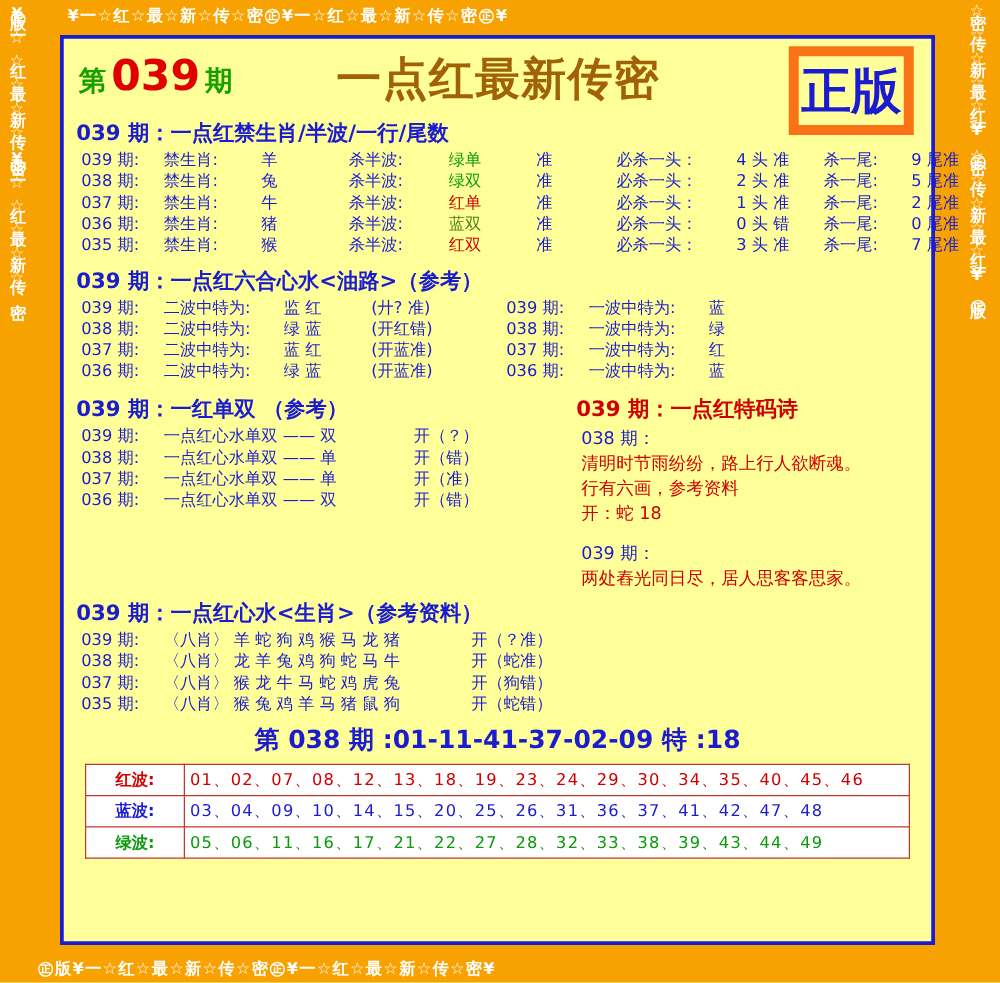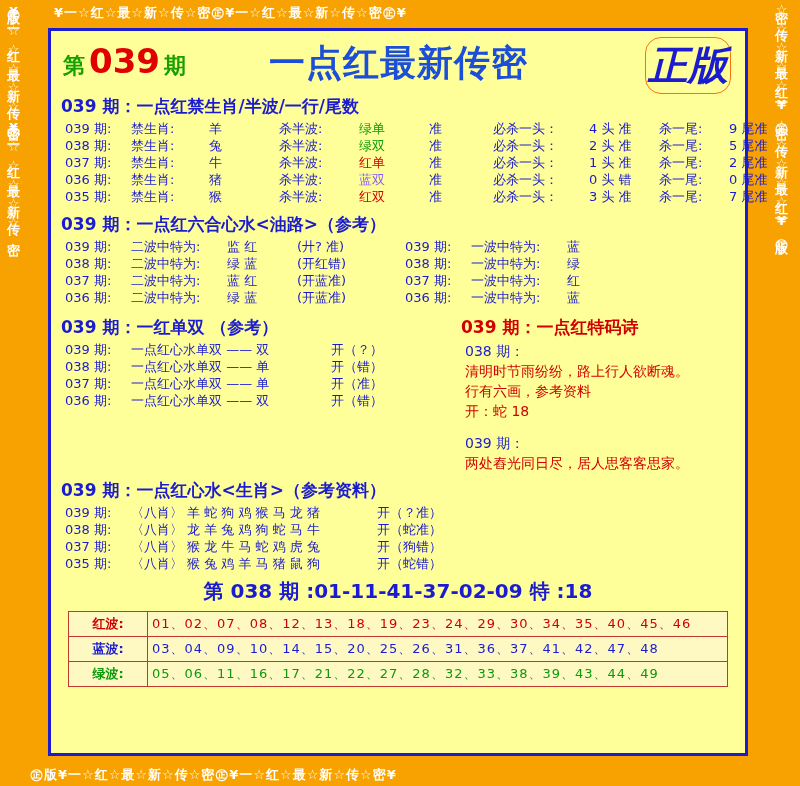--- a/index.html
+++ b/index.html
@@ -21,61 +21,61 @@
 
   .frame{
     position:absolute;left:48px;top:28px;width:700px;height:728px;
     background:#ffff99;border:3px solid #1b1bd0;box-sizing:border-box;
   }
 
   
   .header{position:relative;height:62px;}
   .issue{position:absolute;left:12px;top:10px;font-size:22px;color:#18a000;font-weight:bold;}
   .issue .num{color:#e00000;font-size:34px;font-weight:bold;padding:0 4px;font-family:"DejaVu Sans",sans-serif;}
-  .title-main{position:absolute;left:218px;top:8px;font-size:36px;font-weight:bold;color:#1d4ed8;letter-spacing:1px;}
+  .title-main{position:absolute;left:218px;top:8px;font-size:36px;font-weight:bold;color:#a16207;letter-spacing:1px;}
   .badge{position:absolute;right:14px;top:6px;font-size:40px;font-weight:bold;color:#1b1bd0;}
-  .badge .circ{display:inline-block;border:1px solid #f97316;border-radius:16px;padding:0 2px;font-style:italic;}
+  .badge .circ{display:inline-block;border:8px solid #f97316;border-radius:0;padding:0 2px;}
 
   
   .sec-head{margin:2px 0 2px 10px;font-size:17px;font-weight:bold;color:#1b1bd0;}
   .sec-head .no{color:#1b1bd0;}
   .sec-head.red{color:#d00000;}
 
   .rows{margin-left:14px;}
   .row{font-size:13px;color:#1b1bd0;line-height:17px;white-space:nowrap;}
   .row .c{display:inline-block;}
   .w-issue{width:66px;}
   .w-a{width:78px;}
   .w-b{width:80px;}
   .w-c{width:70px;}
   .w-d{width:96px;}
   .w-e{width:64px;}
   .w-f{width:70px;}
   .green{color:#0a9a0a;}
   .red{color:#d00000;}
-  .blue{color:#8b5cf6;}
+  .blue{color:#4d7c0f;}
 
   
   .two-col{display:flex;margin-left:14px;}
   .col{flex:1;}
   .col .row{font-size:13px;}
 
   
   .split{display:flex;margin-top:2px;}
   .split .left{width:400px;}
   .split .right{width:290px;}
 
   .poem{margin-left:14px;font-size:14px;color:#d00000;line-height:20px;}
   .poem .lbl{color:#1b1bd0;}
 
   
   .special{text-align:center;font-size:20px;font-weight:bold;color:#1b1bd0;margin-top:6px;}
 
   
-  .wave-table{margin:6px auto 0;width:660px;border-collapse:collapse;background:#fef9c3;}
+  .wave-table{margin:6px auto 0;width:660px;border-collapse:collapse;background:#ffffff;}
   .wave-table td{border:1px solid #c0392b;font-size:13px;padding:3px 4px;}
   .wave-label{width:70px;text-align:center;font-weight:bold;}
   .lab-red{color:#d00000;}
   .lab-blue{color:#1b1bd0;}
   .lab-green{color:#0a9a0a;}
   .nums-red{color:#d00000;letter-spacing:1px;}
   .nums-blue{color:#1b1bd0;letter-spacing:1px;}
   .nums-green{color:#0a9a0a;letter-spacing:1px;}
 </style>
 </head>

